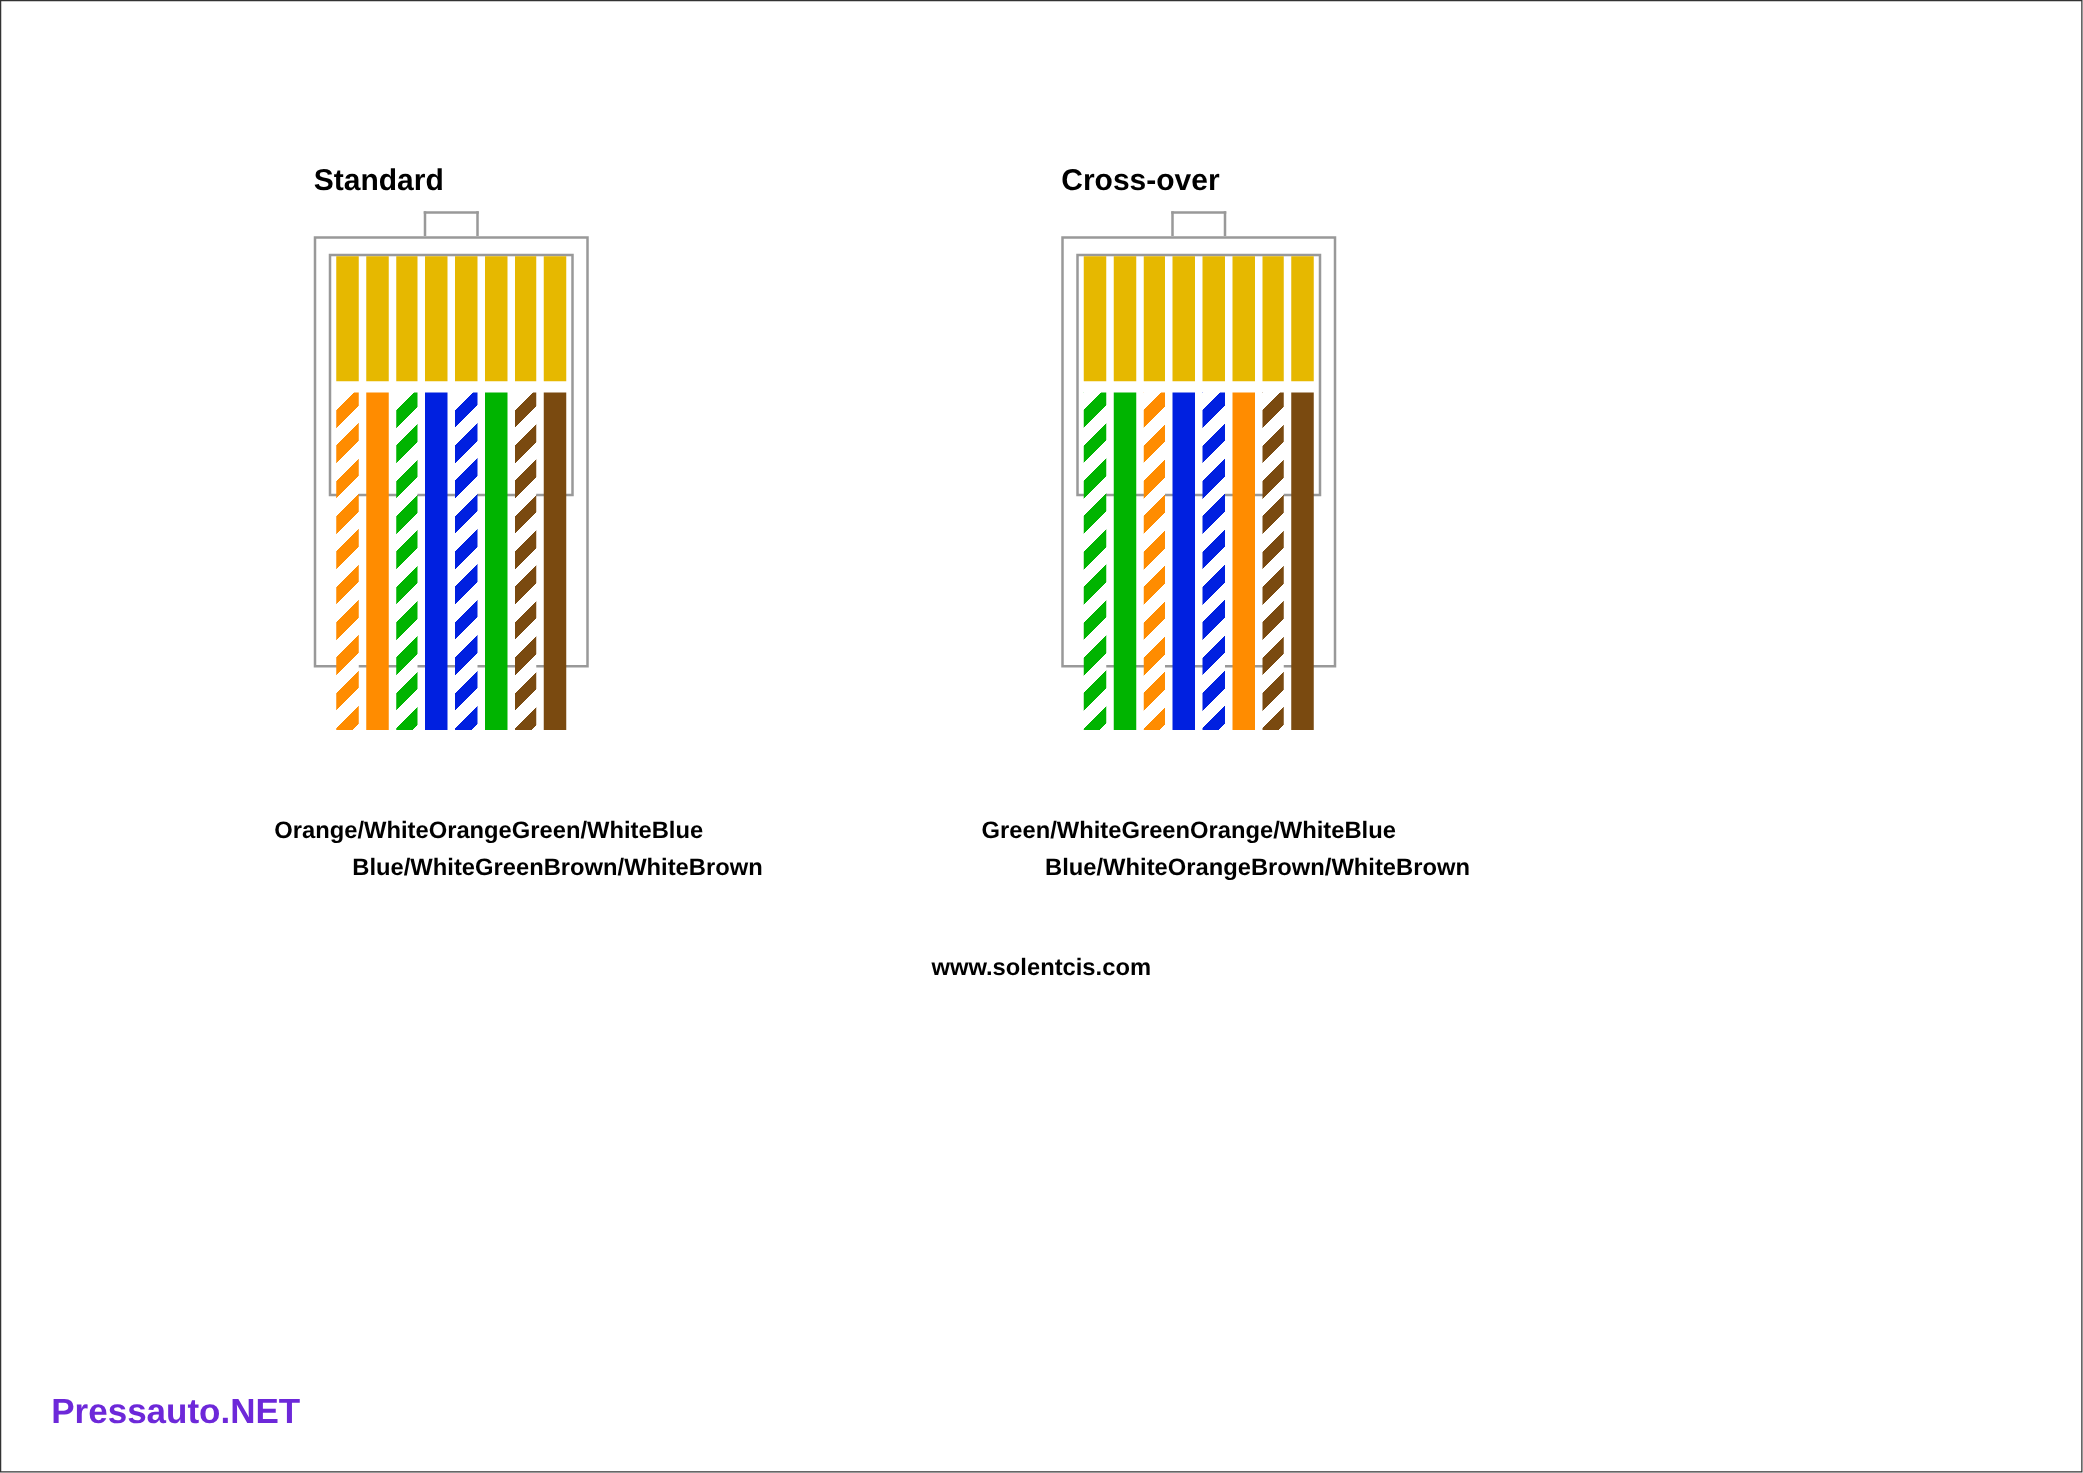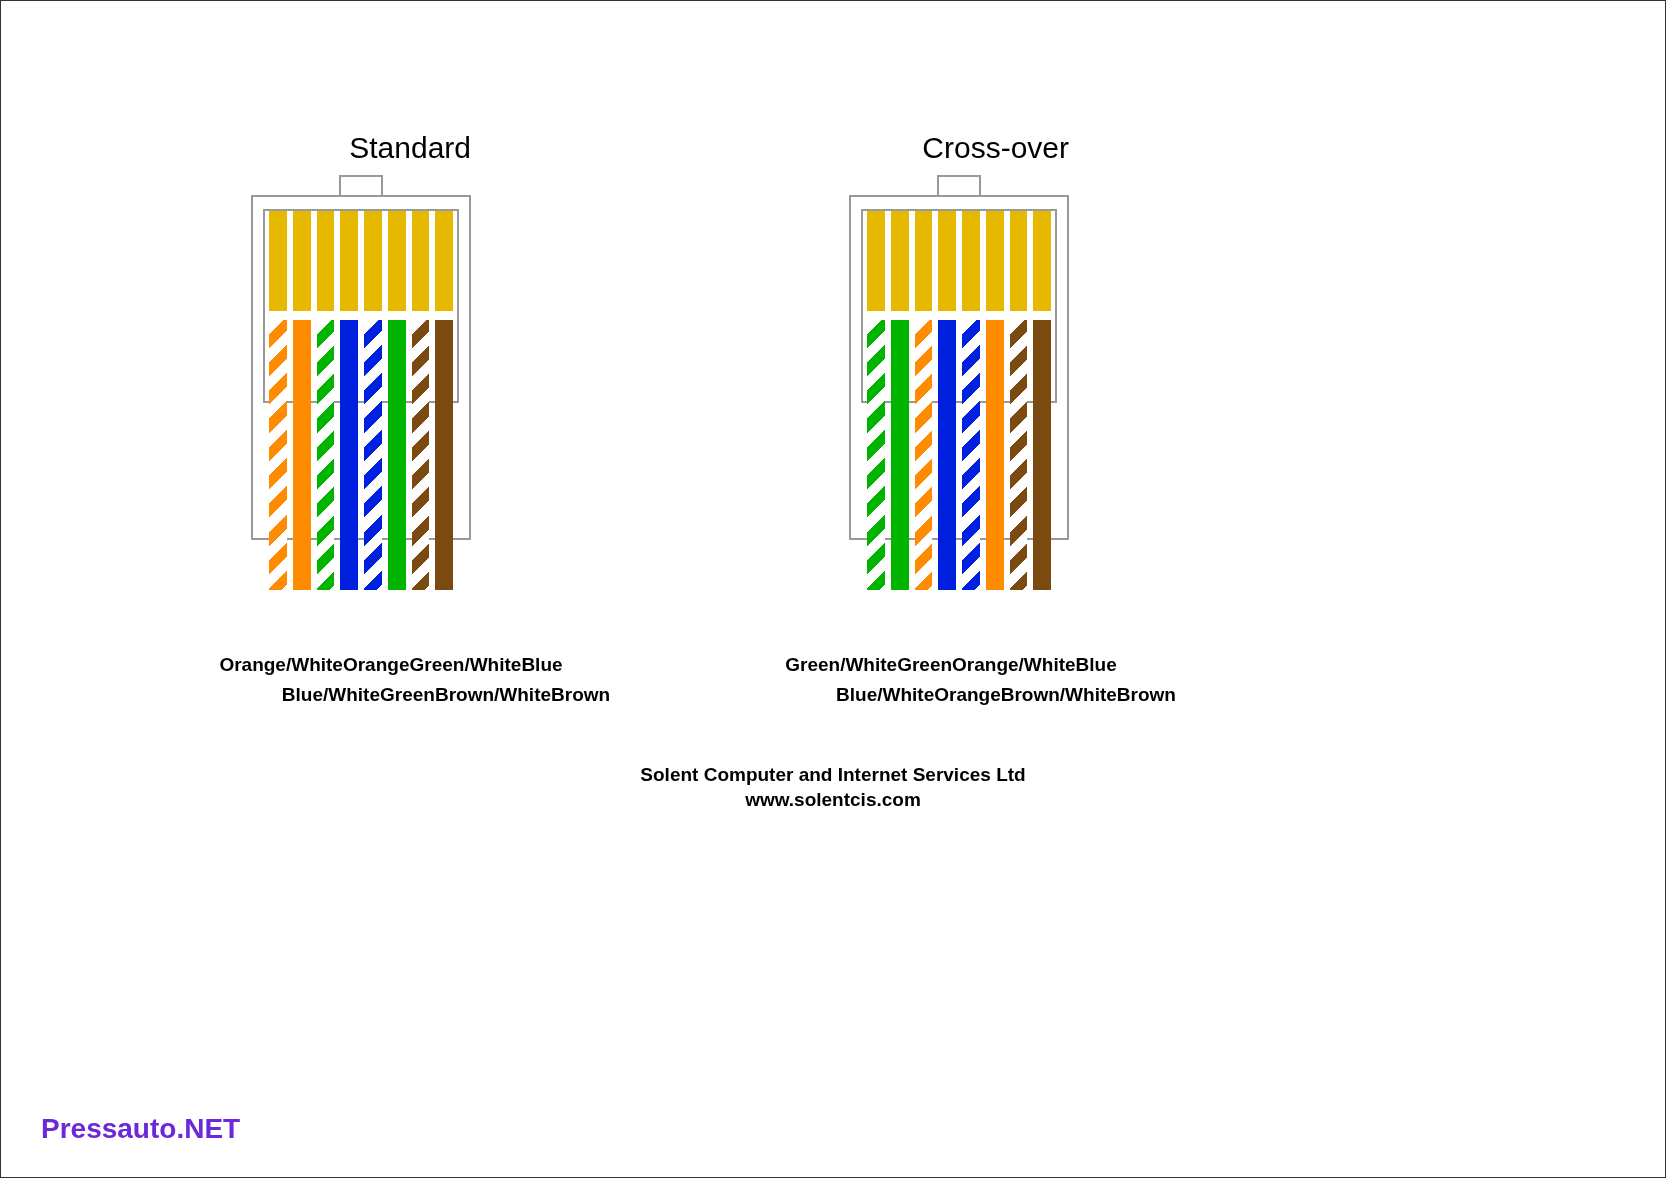--- a/index.html
+++ b/index.html
@@ -2,21 +2,21 @@
 <html><head>
 <meta charset="utf-8">
 <style>
   *{box-sizing:border-box;}
   body{margin:0;padding:0;font-family:Arial,Helvetica,sans-serif;background:#fff;color:#000;}
   .page{width:1666px;height:1178px;position:relative;border:1px solid #333;}
   .title{position:absolute;top:88px;left:0;right:0;text-align:center;font-size:32px;font-weight:400;}
   .plug-group{position:absolute;top:130px;}
   .plug-group.left{left:250px;}
   .plug-group.right{left:848px;}
-  .subtitle{text-align:right;font-size:30px;font-weight:400;margin-bottom:10px;}
+  .subtitle{text-align:left;font-size:24px;font-weight:700;margin-bottom:10px;}
   
   .plug{position:relative;width:220px;height:430px;margin:0 auto;}
   .tab{position:absolute;top:0;left:88px;width:44px;height:20px;border:2px solid #999;border-bottom:none;background:#fff;}
   .body{position:absolute;top:20px;left:0;width:220px;height:345px;border:2px solid #999;background:#fff;}
   .inner{position:absolute;top:34px;left:12px;right:12px;bottom:202px;border:2px solid #999;}
   .pins{position:absolute;top:36px;left:18px;right:18px;height:100px;display:flex;gap:6px;justify-content:space-between;}
   .pin{flex:1;background:#e6b800;}
   .wires{position:absolute;top:145px;left:18px;right:18px;height:270px;display:flex;gap:6px;justify-content:space-between;}
   .wire{flex:1;position:relative;}
   
@@ -116,19 +116,18 @@
     </div>
     <div class="row second">
       <span>Blue/White</span>
       <span>Orange</span>
       <span>Brown/White</span>
       <span>Brown</span>
     </div>
   </div>
 
   <div class="footer">
-    <div>Solent Computer and Internet Services Ltd</div>
     <div>www.solentcis.com</div>
   </div>
 
   <div class="watermark">Pressauto.NET</div>
 
 </div>
 
 </body></html>

